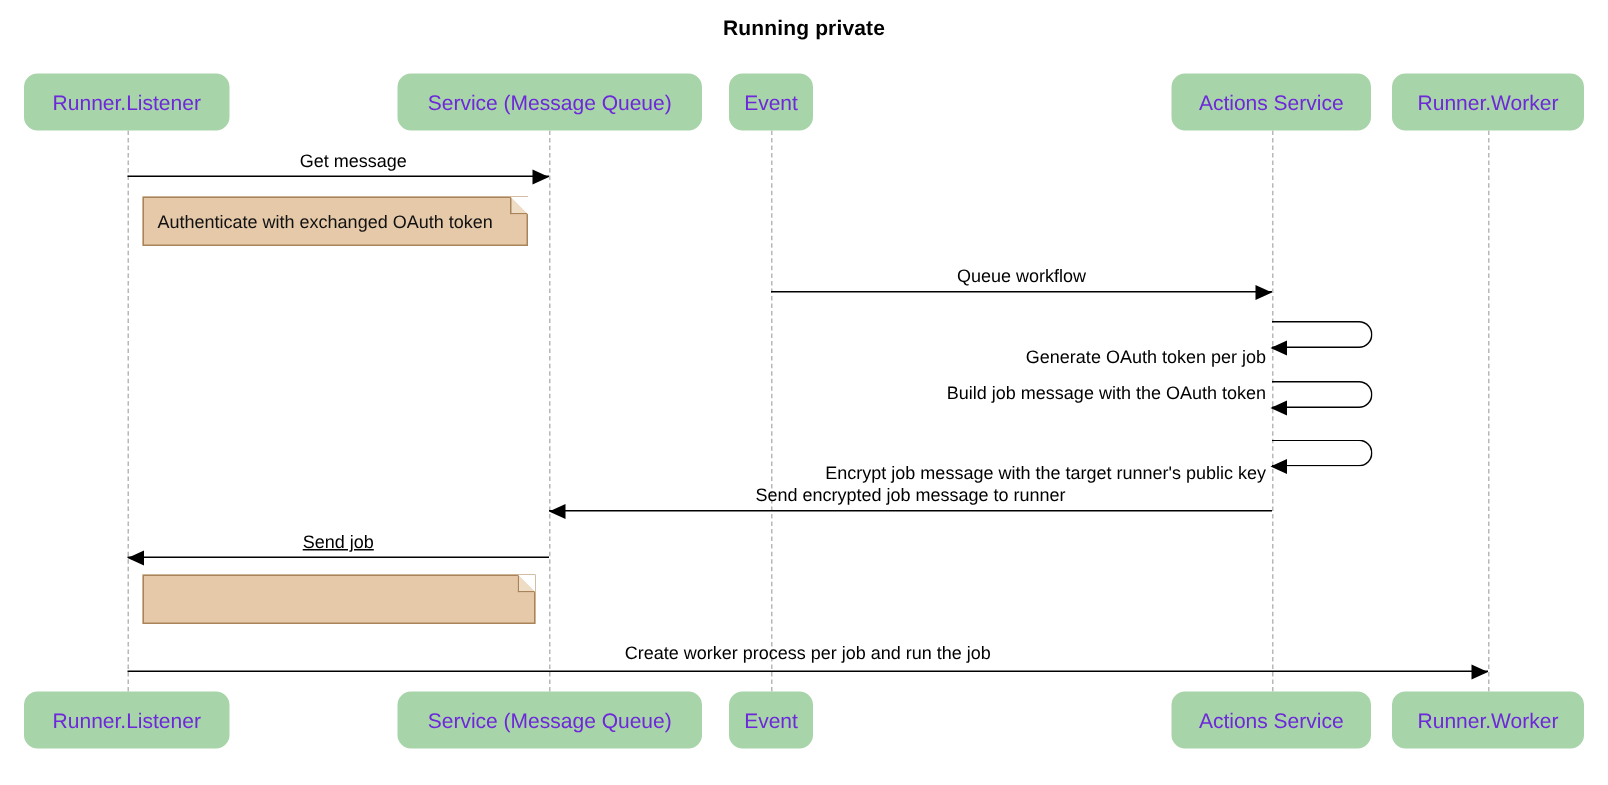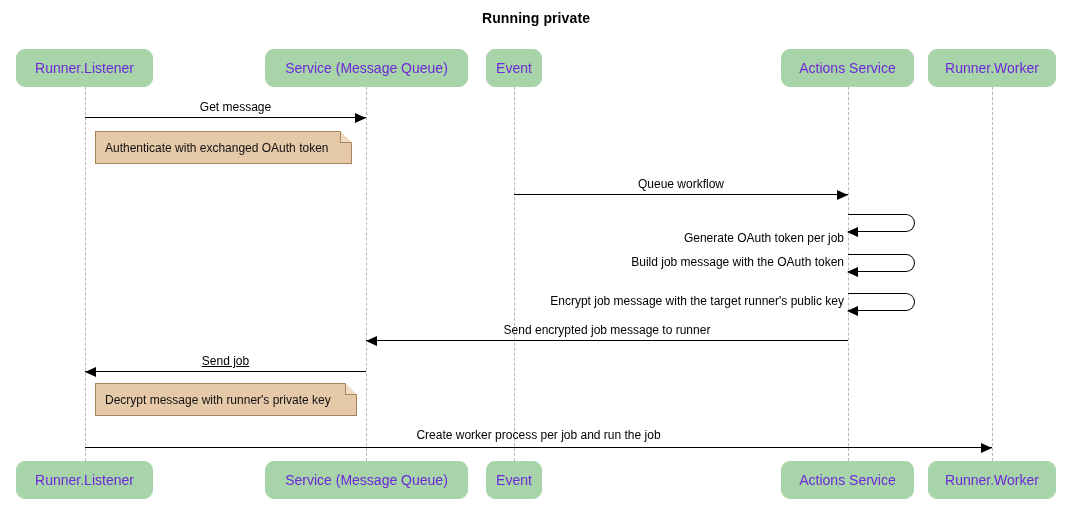--- a/index.html
+++ b/index.html
@@ -140,41 +140,40 @@
       <div class="arrowhead right" style="left: 837px; top: 190px;"></div>
       <div class="msg-label" style="left: 514px; width: 334px; top: 177px;">Queue workflow</div>
       <div class="self-loop" style="left: 848px; top: 214px; width: 67px; height: 18px;"></div>
       <div class="arrowhead left" style="left: 847px; top: 227px;"></div>
       <div class="msg-label" style="right: 228px; top: 215px; margin-top: 16px;">Generate OAuth token per job</div>
       <div class="self-loop" style="left: 848px; top: 254px; width: 67px; height: 18px;"></div>
       <div class="arrowhead left" style="left: 847px; top: 267px;"></div>
       <div class="msg-label" style="right: 228px; top: 255px;">Build job message with the OAuth token</div>
       <div class="self-loop" style="left: 848px; top: 293px; width: 67px; height: 18px;"></div>
       <div class="arrowhead left" style="left: 847px; top: 306px;"></div>
-      <div class="msg-label" style="right: 228px; top: 294px;">Encrypt job message with the target runner's public key</div>
+      <div class="msg-label" style="right: 228px; top: 308px;">Encrypt job message with the target runner's public key</div>
       <div class="msg-line" style="left: 366px; top: 340px; width: 482px;"></div>
       <div class="arrowhead left" style="left: 366px; top: 336px;"></div>
       <div class="msg-label" style="left: 366px; width: 482px; top: 323px;">Send encrypted job message to runner</div>
       <div class="msg-line" style="left: 85px; top: 371px; width: 281px;"></div>
       <div class="arrowhead left" style="left: 85px; top: 367px;"></div>
       <div class="msg-label" style="left: 85px; width: 281px; top: 354px; text-decoration: underline;">Send job</div>
       <div class="msg-line" style="left: 85px; top: 447px; width: 907px;"></div>
       <div class="arrowhead right" style="left: 981px; top: 443px;"></div>
       <div class="msg-label" style="left: 85px; width: 907px; top: 428px;">Create worker process per job and run the job</div>
     </div>
   <div id="notes-layer">
       <div class="note" style="left: 95px; top: 131px; width: 257px; height: 33px;">
         <div class="fold-cover"></div>
         <div class="fold"></div>
         <span class="note-text">Authenticate with exchanged OAuth token</span>
       </div>
       <div class="note" style="left: 95px; top: 383px; width: 262px; height: 33px;">
         <div class="fold-cover"></div>
         <div class="fold"></div>
-        <span class="note-text">Decrypt message with runner's private key</span>
       </div>
     </div>
   <div id="participants-top-layer">
       <div class="participant" style="left: 16px; top: 49px; width: 137px;">
         <span>Runner.Listener</span>
       </div>
       <div class="participant" style="left: 265px; top: 49px; width: 203px;">
         <span>Service (Message Queue)</span>
       </div>
       <div class="participant" style="left: 486px; top: 49px; width: 56px;">

